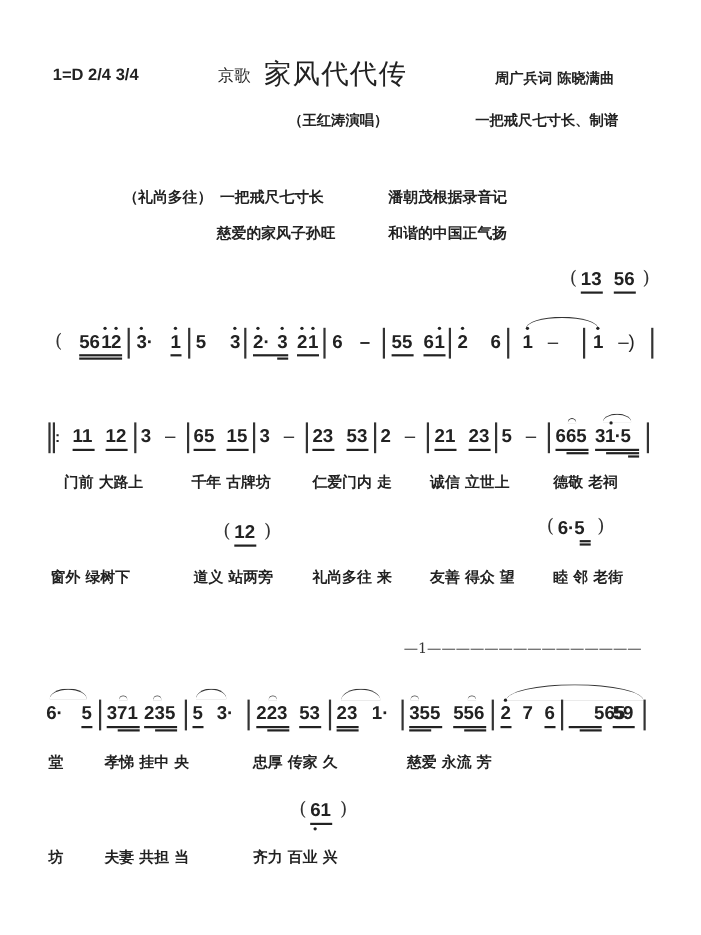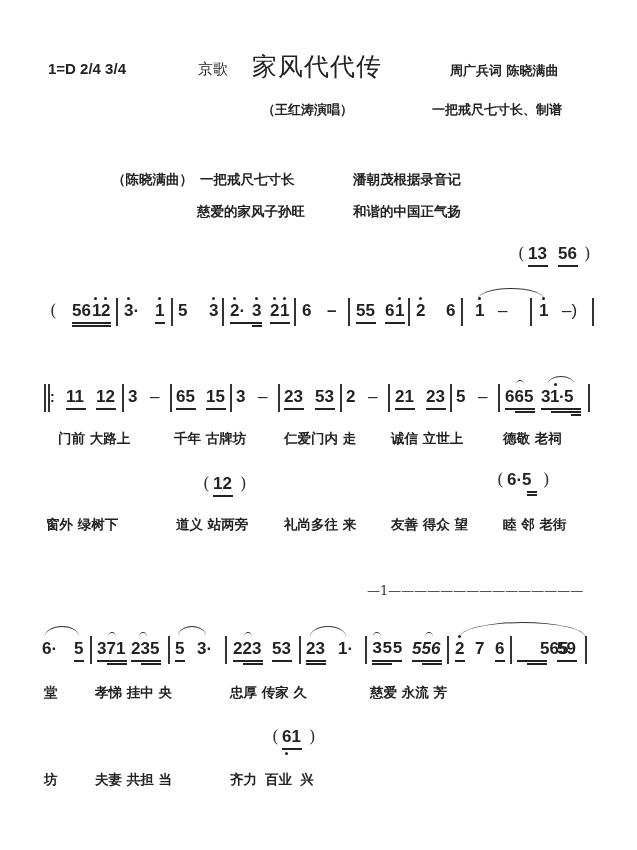--- a/index.html
+++ b/index.html
@@ -18,26 +18,26 @@
   .dot-top { position: absolute; width: 3px; height: 3px; border-radius: 50%; background: #222; }
   .slur2 { position: absolute; border-top: 1.5px solid #333; border-radius: 50% 50% 0 0 / 100% 100% 0 0; }
   .paren { font-family: "DejaVu Serif", serif; font-size: 17px; color: #333; }
   .volta { font-family: "DejaVu Serif", serif; font-size: 13px; color: #333; }
 </style>
 </head>
 <body>
 
 <div class="abs key" style="left:48px; top:60px;">1=D  2/4 3/4</div>
 <div class="abs genre" style="left:198px; top:60px;">京歌</div>
-<div class="abs title" style="left:252px; top:50px;font-family:Liberation Serif, serif;">家风代代传</div>
+<div class="abs title" style="left:240px; top:50px;font-family:Liberation Serif, serif;">家风代代传</div>
 <div class="abs credit" style="left:450px; top:62px;">周广兵词  陈晓满曲</div>
 <div class="abs credit" style="left:262px; top:101px;">（王红涛演唱）</div>
 <div class="abs credit" style="left:432px; top:101px;">一把戒尺七寸长、制谱</div>
 
-<div class="abs lyr" style="left:112px; top:171px;">（陈晓满曲）</div>
+<div class="abs lyr" style="left:112px; top:171px;">（礼尚多往）</div>
 <div class="abs lyr" style="left:200px; top:171px;">一把戒尺七寸长</div>
 <div class="abs lyr" style="left:353px; top:171px;">潘朝茂根据录音记</div>
 <div class="abs lyr" style="left:197px; top:203px;">慈爱的家风子孙旺</div>
 <div class="abs lyr" style="left:353px; top:203px;">和谐的中国正气扬</div>
 
 <div class="abs" style="left:518px; top:243px;">
   <span class="paren abs" style="left:0; top:0;">(</span>
   <span class="n" style="left:10px;">13</span>
   <div class="u1" style="left:10px; top:22px; width:20px;"></div>
   <span class="n" style="left:40px;">56</span>
@@ -222,25 +222,25 @@
   <div class="u1" style="left:272px; top:22px; width:20px;"></div>
   <div class="bar" style="left:299px;"></div>
 
   <span class="n" style="left:306px;">23</span>
   <div class="u1" style="left:306px; top:22px; width:20px;"></div>
   <div class="u1" style="left:306px; top:25px; width:20px;"></div>
   <span class="n" style="left:338px;">1·</span>
   <div class="slur2" style="left:310px; top:-12px; width:36px; height:10px;"></div>
   <div class="bar" style="left:365px;"></div>
 
-  <span class="n" style="left:372px;font-family:Liberation Mono, monospace;">355</span>
+  <span class="n" style="left:372px;">355</span>
   <div class="u1" style="left:372px; top:22px; width:30px;"></div>
   <div class="u1" style="left:372px; top:25px; width:20px;"></div>
   <div class="slur2" style="left:373px; top:-6px; width:8px; height:4px;"></div>
-  <span class="n" style="left:412px;font-style:italic;">556</span>
+  <span class="n" style="left:412px;">556</span>
   <div class="u1" style="left:412px; top:22px; width:30px;"></div>
   <div class="u1" style="left:422px; top:25px; width:20px;"></div>
   <div class="slur2" style="left:425px; top:-6px; width:8px; height:4px;"></div>
   <div class="bar" style="left:447px;"></div>
 
   <span class="n" style="left:455px;">2</span>
   <div class="dot-top" style="left:458px; top:-3px;"></div>
   <div class="u1" style="left:455px; top:22px; width:10px;"></div>
   <span class="n" style="left:475px;">7</span>
   <span class="n" style="left:495px;">6</span>
@@ -264,13 +264,13 @@
 <div class="abs" style="left:272px; top:726px;">
   <span class="paren abs" style="left:0; top:0;">(</span>
   <span class="n" style="left:10px;">61</span>
   <div class="u1" style="left:10px; top:22px; width:20px;"></div>
   <div class="dot-top" style="left:13px; top:26px;"></div>
   <span class="paren abs" style="left:37px; top:0;">)</span>
 </div>
 
 <div class="abs lyr" style="left:44px; top:771px;">坊</div>
 <div class="abs lyr" style="left:95px; top:771px;">夫妻 共担 当</div>
-<div class="abs lyr" style="left:230px; top:771px;font-family:Liberation Mono, monospace;">齐力  百业 兴</div>
+<div class="abs lyr" style="left:230px; top:771px;">齐力  百业 兴</div>
 
 </body></html>

